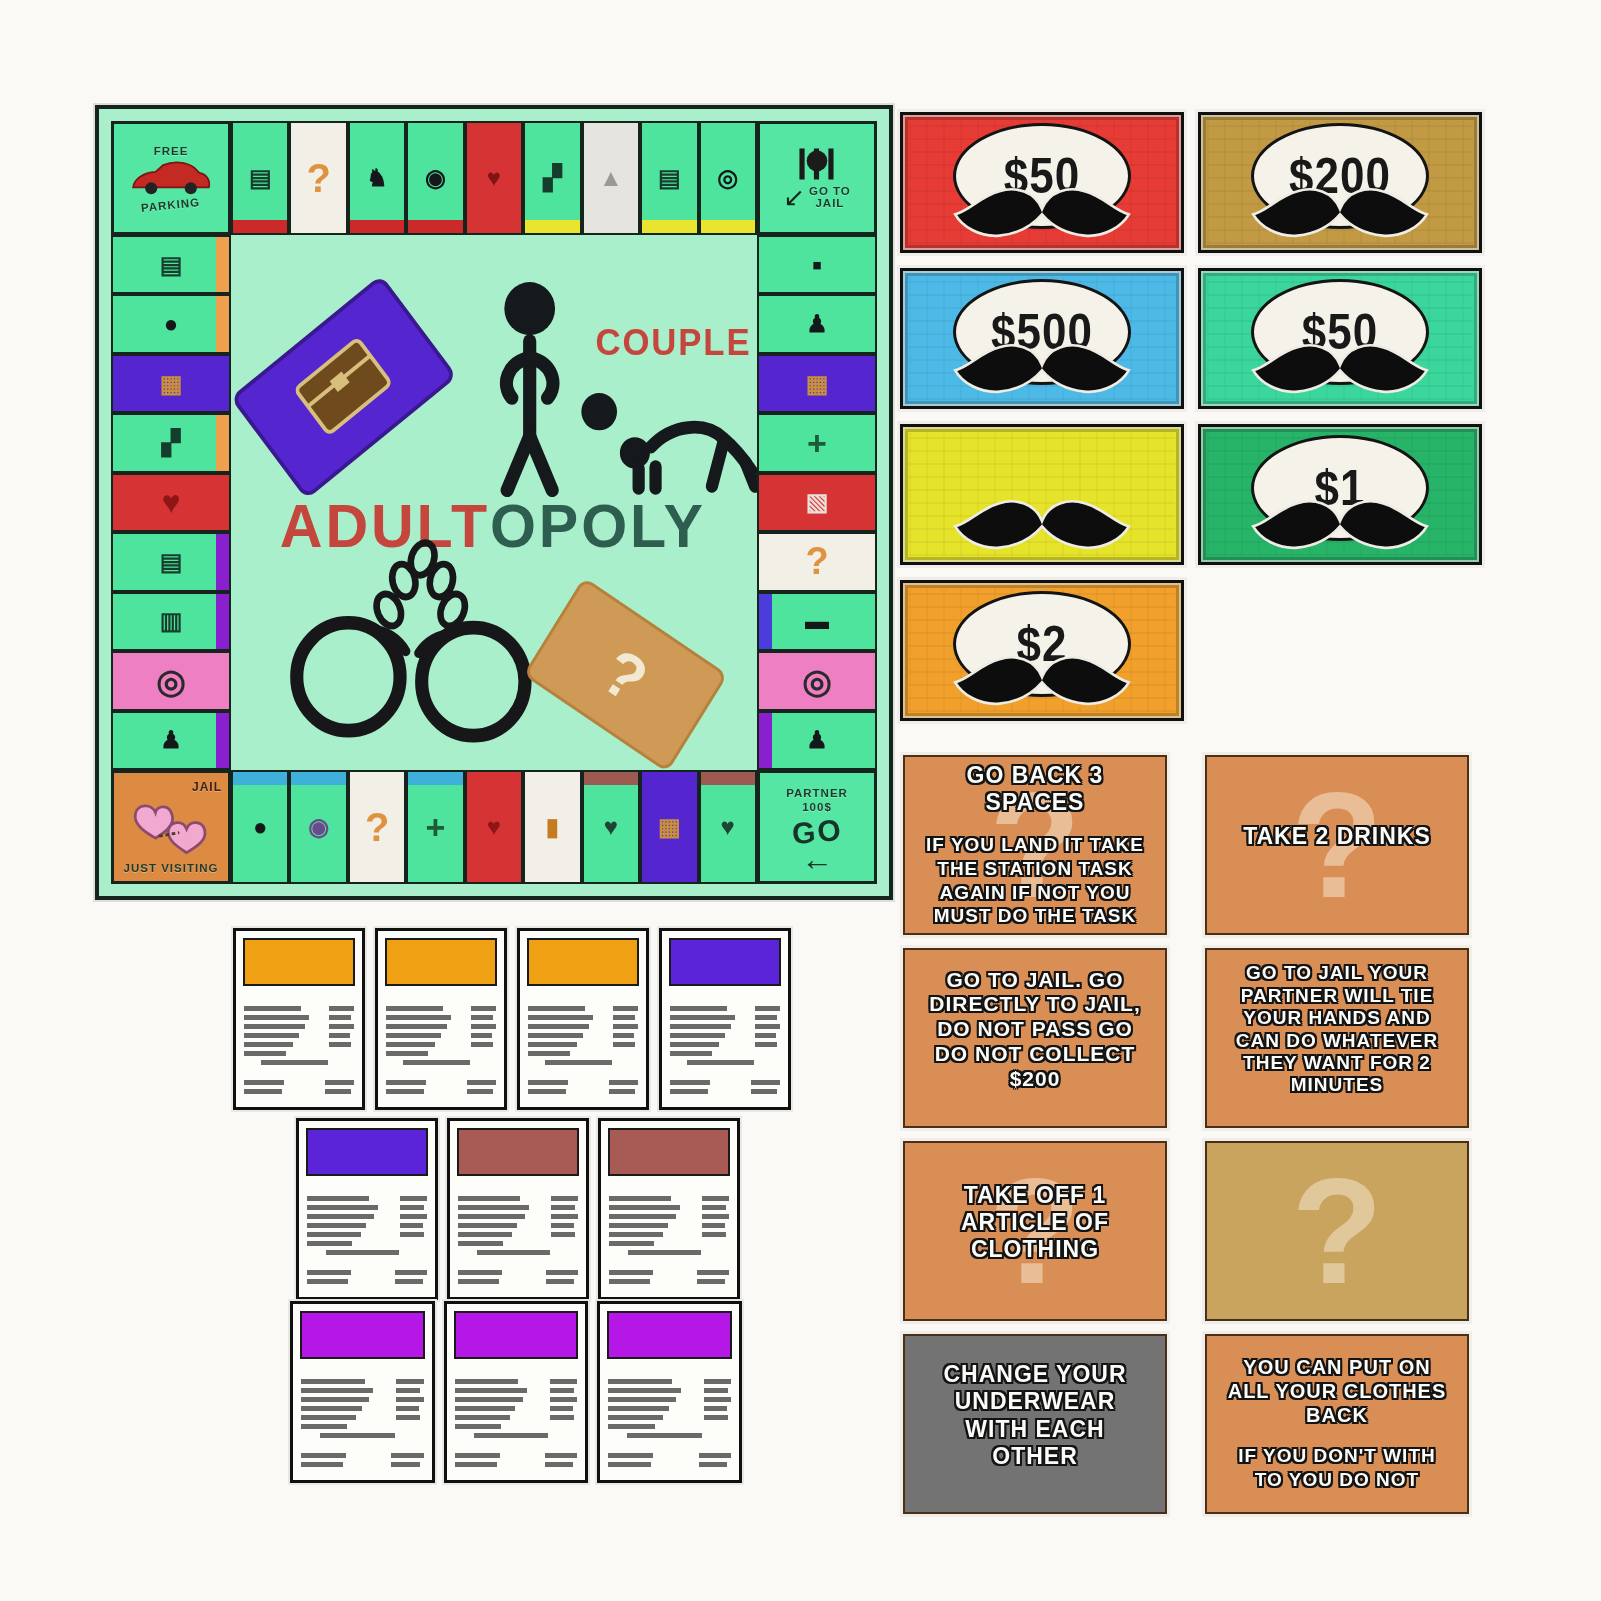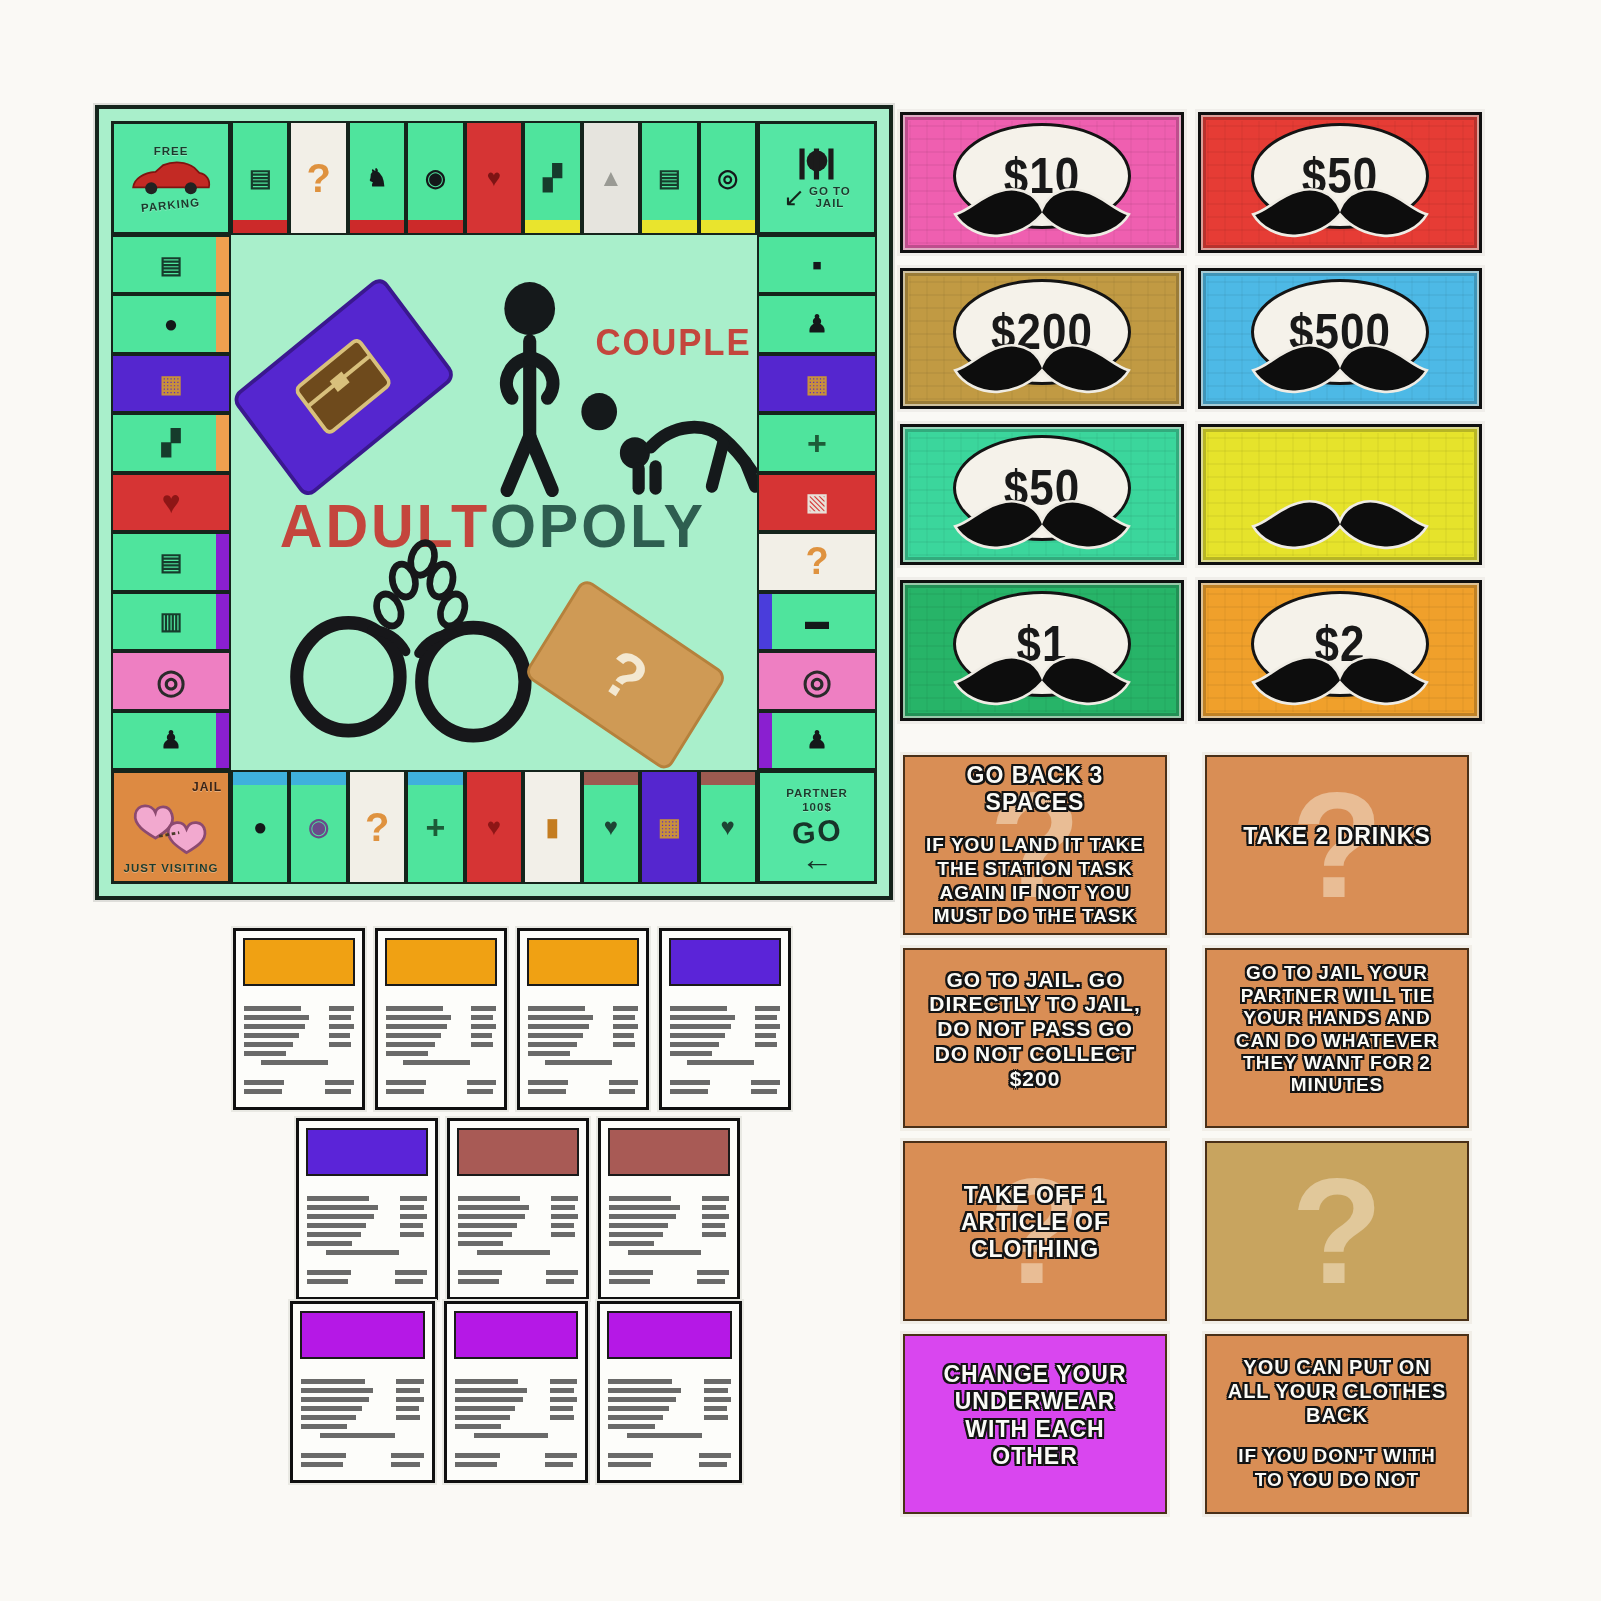--- a/index.html
+++ b/index.html
@@ -386,28 +386,20 @@
       <g transform="translate(420,448) rotate(33)">
         <rect x="-90" y="-58" width="180" height="116" rx="10" fill="#cf9a55" stroke="#b5813c" stroke-width="3"></rect>
         <text x="0" y="24" text-anchor="middle" font-size="66" font-weight="bold" fill="#f3e8d2" font-family="Liberation Sans, sans-serif">?</text>
       </g>
     </svg>
   </div>
 </div>
 
 <div class="money">
 
-    <div class="bill" style="background: rgb(239, 95, 176);">
-      <div class="bill-oval">
-        <span class="bill-value">$10</span>
-      </div>
-      <svg class="mustache" viewBox="0 0 200 70">
-        <path d="M100,26 C92,6 70,0 52,6 C30,12 18,28 2,32 C10,46 30,58 52,56 C72,54 88,46 100,32 C112,46 128,54 148,56 C170,58 190,46 198,32 C182,28 170,12 148,6 C130,0 108,6 100,26 Z" fill="#0d0d0d" stroke="#efece4" stroke-width="3"></path>
-      </svg>
-    </div>
 
     <div class="bill" style="background: rgb(230, 60, 53);">
       <div class="bill-oval">
         <span class="bill-value">$50</span>
       </div>
       <svg class="mustache" viewBox="0 0 200 70">
         <path d="M100,26 C92,6 70,0 52,6 C30,12 18,28 2,32 C10,46 30,58 52,56 C72,54 88,46 100,32 C112,46 128,54 148,56 C170,58 190,46 198,32 C182,28 170,12 148,6 C130,0 108,6 100,26 Z" fill="#0d0d0d" stroke="#efece4" stroke-width="3"></path>
       </svg>
     </div>
 
@@ -820,21 +812,21 @@
       <div class="wm">?</div>
       <div class="atitle">TAKE OFF 1 ARTICLE OF CLOTHING</div>
       <div class="asub"></div>
     </div>
 
     <div class="acard" style="background: rgb(200, 164, 95);">
       <div class="wm">?</div>
       <div class="asub"></div>
     </div>
 
-    <div class="acard" style="background: #d946ef;">
+    <div class="acard" style="background: #737373;">
       <div class="wm"></div>
       <div class="atitle">CHANGE YOUR UNDERWEAR WITH EACH OTHER</div>
       <div class="asub"></div>
     </div>
 
     <div class="acard" style="background: rgb(217, 142, 85);">
       <div class="wm"></div>
       <div class="atitle">YOU CAN PUT ON ALL YOUR CLOTHES BACK</div>
       <div class="asub">IF YOU DON'T WITH TO YOU DO NOT</div>
     </div>

